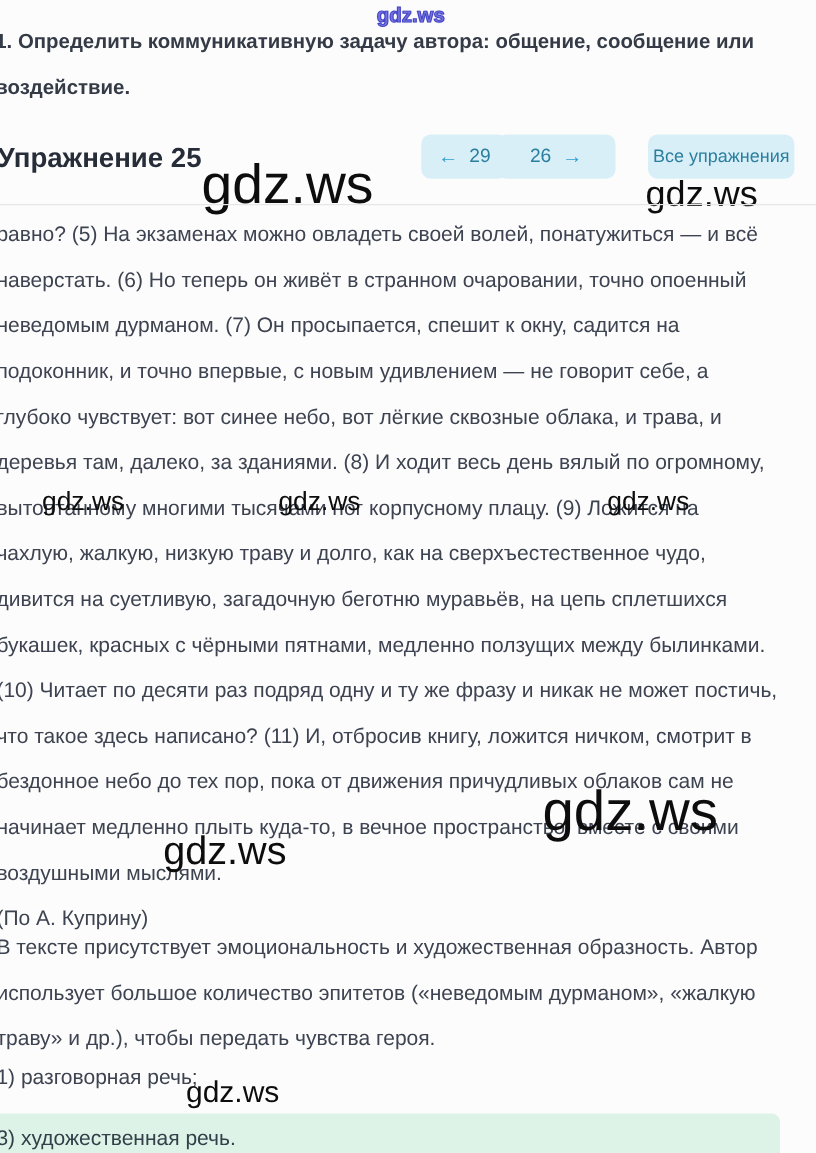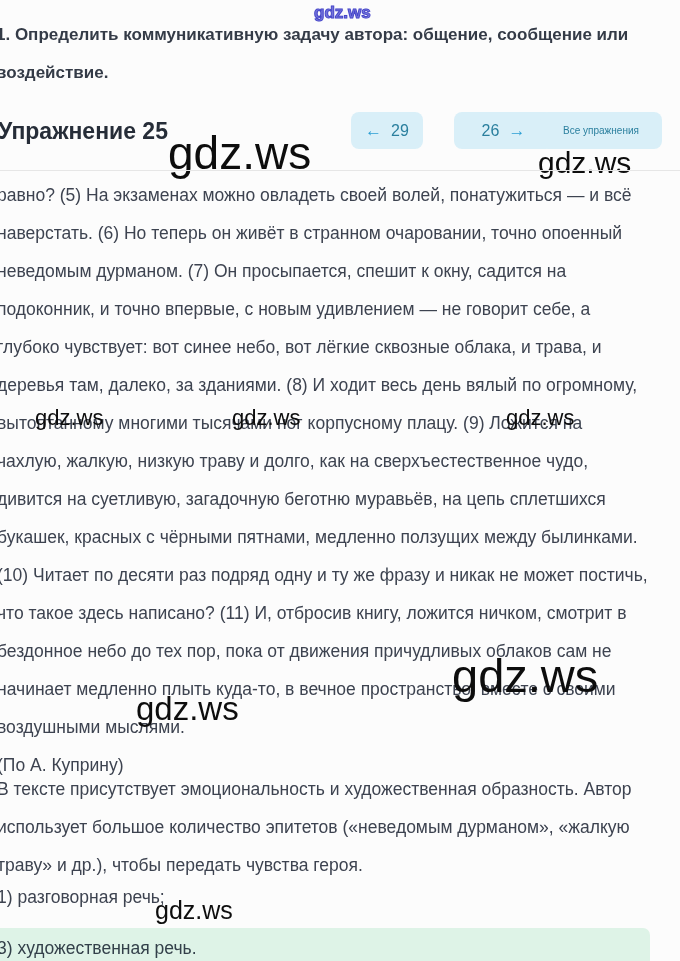--- a/index.html
+++ b/index.html
@@ -42,22 +42,22 @@
     background:var(--btn-bg,#d9eff8);
     border:none; border-radius:8px;
     display:flex; align-items:center; justify-content:center; gap:9px;
     font-family:"Liberation Sans", sans-serif;
     font-size:16px; font-weight:500;
     color:var(--btn-text,#2a7f9e);
     cursor:pointer;
   }
   .nav-btn .arrow { color:var(--arrow,#2d9fd4); font-size:17px; }
   .btn-prev { left:351px; width:72px; }
-  .btn-next { left:454px; width:99px; }
-  .btn-all  { left:540px; width:122px; font-size:10px; }
+  .btn-next { left:414px; width:99px; }
+  .btn-all  { left:540px; width:122px; font-size:15px; }
   .divider {
     position:absolute; top:170px; left:0; width:680px; height:1px;
     background:#e6e6e6;
   }
   
   .lines { position:absolute; left:-3px; right:0; white-space:nowrap; }
   .lines .tl { font-size:17.5px; line-height:38px; color:#3d4350; }
   .text-main     { top:176px; }
   .text-analysis { top:770px; }
   .option-row {

